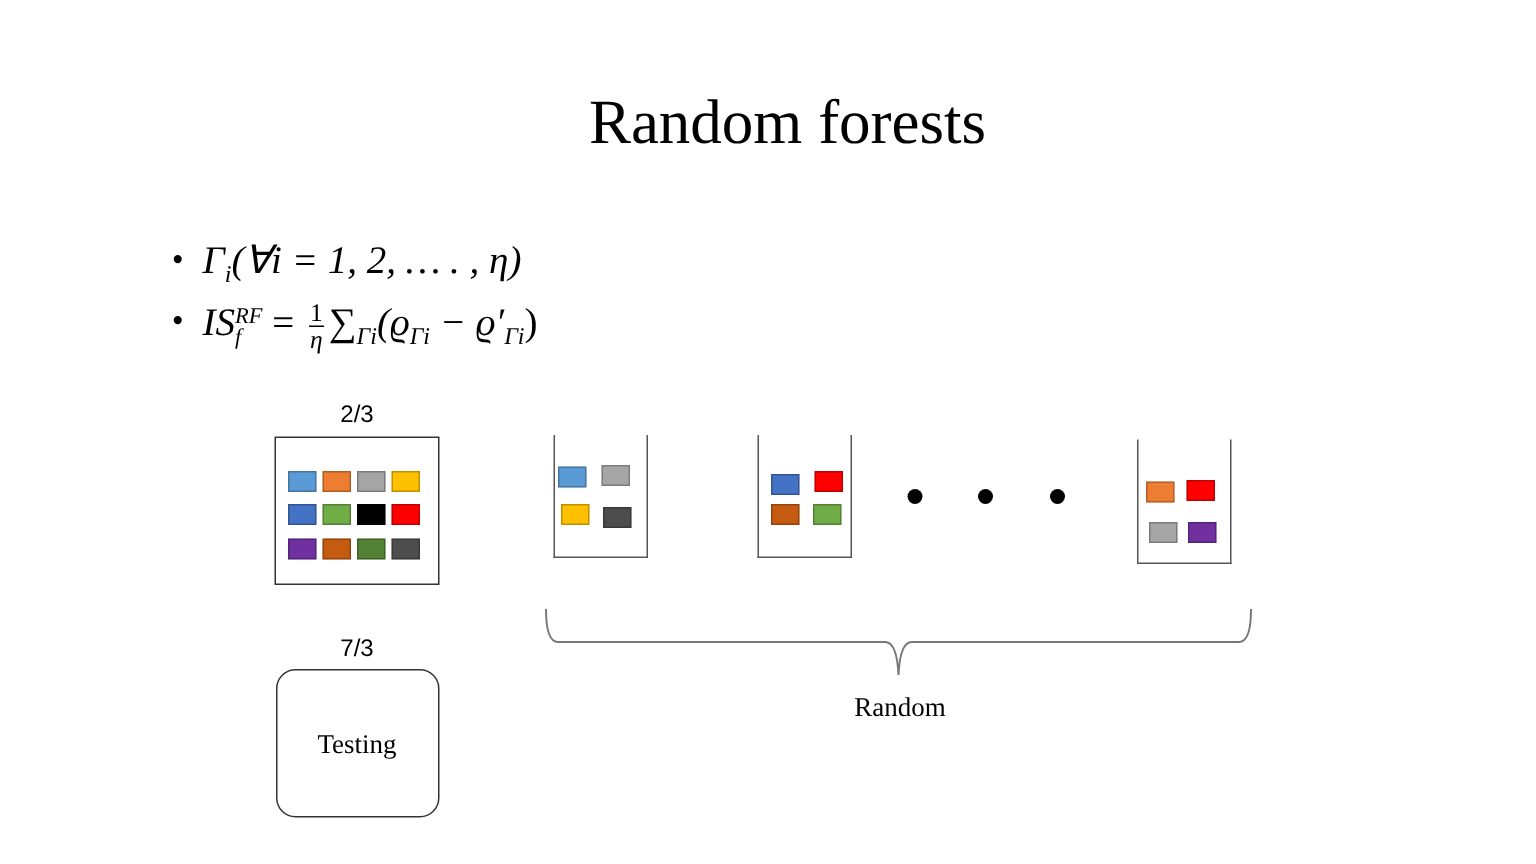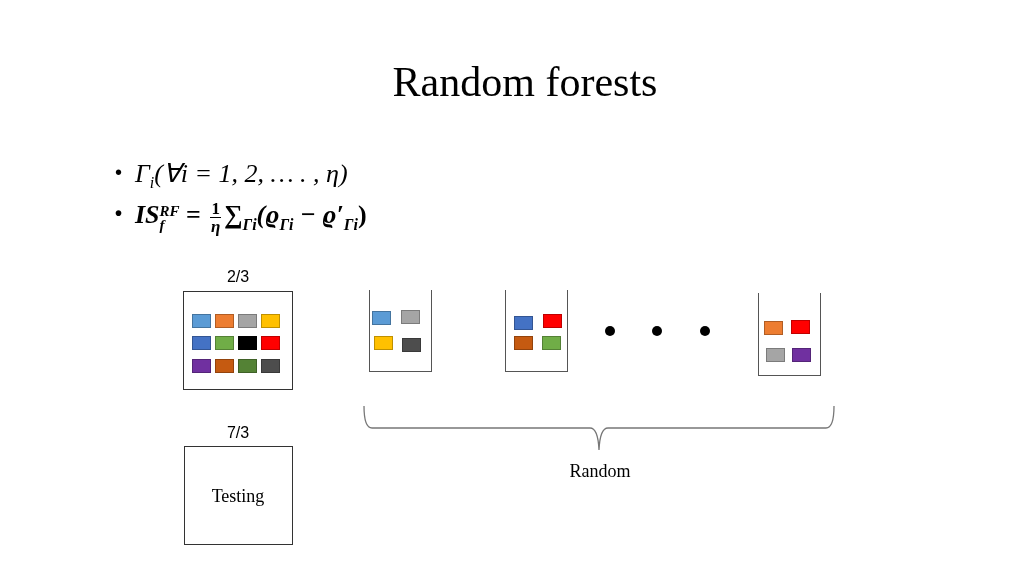--- a/index.html
+++ b/index.html
@@ -22,42 +22,42 @@
 </style>
 </head>
 <body>
 
 <div class="abs title">Random forests</div>
 
 <div class="abs bullet" style="top:158px;">
   <span class="dot">•</span><span>Γ</span><sub>i</sub><span>(∀i = 1, 2, … . , η)</span>
 </div>
 
-<div class="abs bullet" style="top:200px;font-weight:bold;">
+<div class="abs bullet" style="top:200px;">
   <span class="dot">•</span><span>IS</span><span style="display:inline-block;vertical-align:middle;line-height:14px;font-size:15px;"><span style="display:block;">RF</span><span style="display:block;">f</span></span><span class="math-n"> = </span><span class="frac"><span class="num">1</span><span>η</span></span><span class="math-n">∑</span><sub>Γi</sub><span>(ϱ</span><sub>Γi</sub><span> − ϱ′</span><sub>Γi</sub><span class="math-n">)</span>
 </div>
 
 <div class="abs label-sans" style="left:183px; top:268px; width:110px;">2/3</div>
 <div class="abs box" style="left:183px; top:291px; width:110px; height:99px;">
   <div class="sq" style="left:8px; top:22px; background:#5b9bd5;"></div>
   <div class="sq" style="left:31px; top:22px; background:#ed7d31;"></div>
   <div class="sq" style="left:54px; top:22px; background:#a5a5a5;"></div>
   <div class="sq" style="left:77px; top:22px; background:#ffc000;"></div>
   <div class="sq" style="left:8px; top:44px; background:#4472c4;"></div>
   <div class="sq" style="left:31px; top:44px; background:#70ad47;"></div>
   <div class="sq" style="left:54px; top:44px; background:#000000;"></div>
   <div class="sq" style="left:77px; top:44px; background:#ff0000;"></div>
   <div class="sq" style="left:8px; top:67px; background:#7030a0;"></div>
   <div class="sq" style="left:31px; top:67px; background:#c55a11;"></div>
   <div class="sq" style="left:54px; top:67px; background:#548235;"></div>
   <div class="sq" style="left:77px; top:67px; background:#4d4d4d;"></div>
 </div>
 
 <div class="abs label-sans" style="left:184px; top:424px; width:108px;">7/3</div>
-<div class="abs box" style="left:184px; top:446px; width:109px; height:99px;">
+<div class="abs box" style="left:184px; top:446px; width:109px; height:99px;border-radius:13px;">
   <div class="abs caption" style="left:0; width:106px; top:39px;">Testing</div>
 </div>
 
 <div class="abs cup" style="left:369px; top:290px; width:63px; height:82px;">
   <div class="sq" style="left:2px; top:21px; background:#5b9bd5;"></div>
   <div class="sq" style="left:31px; top:20px; background:#a5a5a5;"></div>
   <div class="sq" style="left:4px; top:46px; background:#ffc000;"></div>
   <div class="sq" style="left:32px; top:48px; background:#4d4d4d;"></div>
 </div>
 

